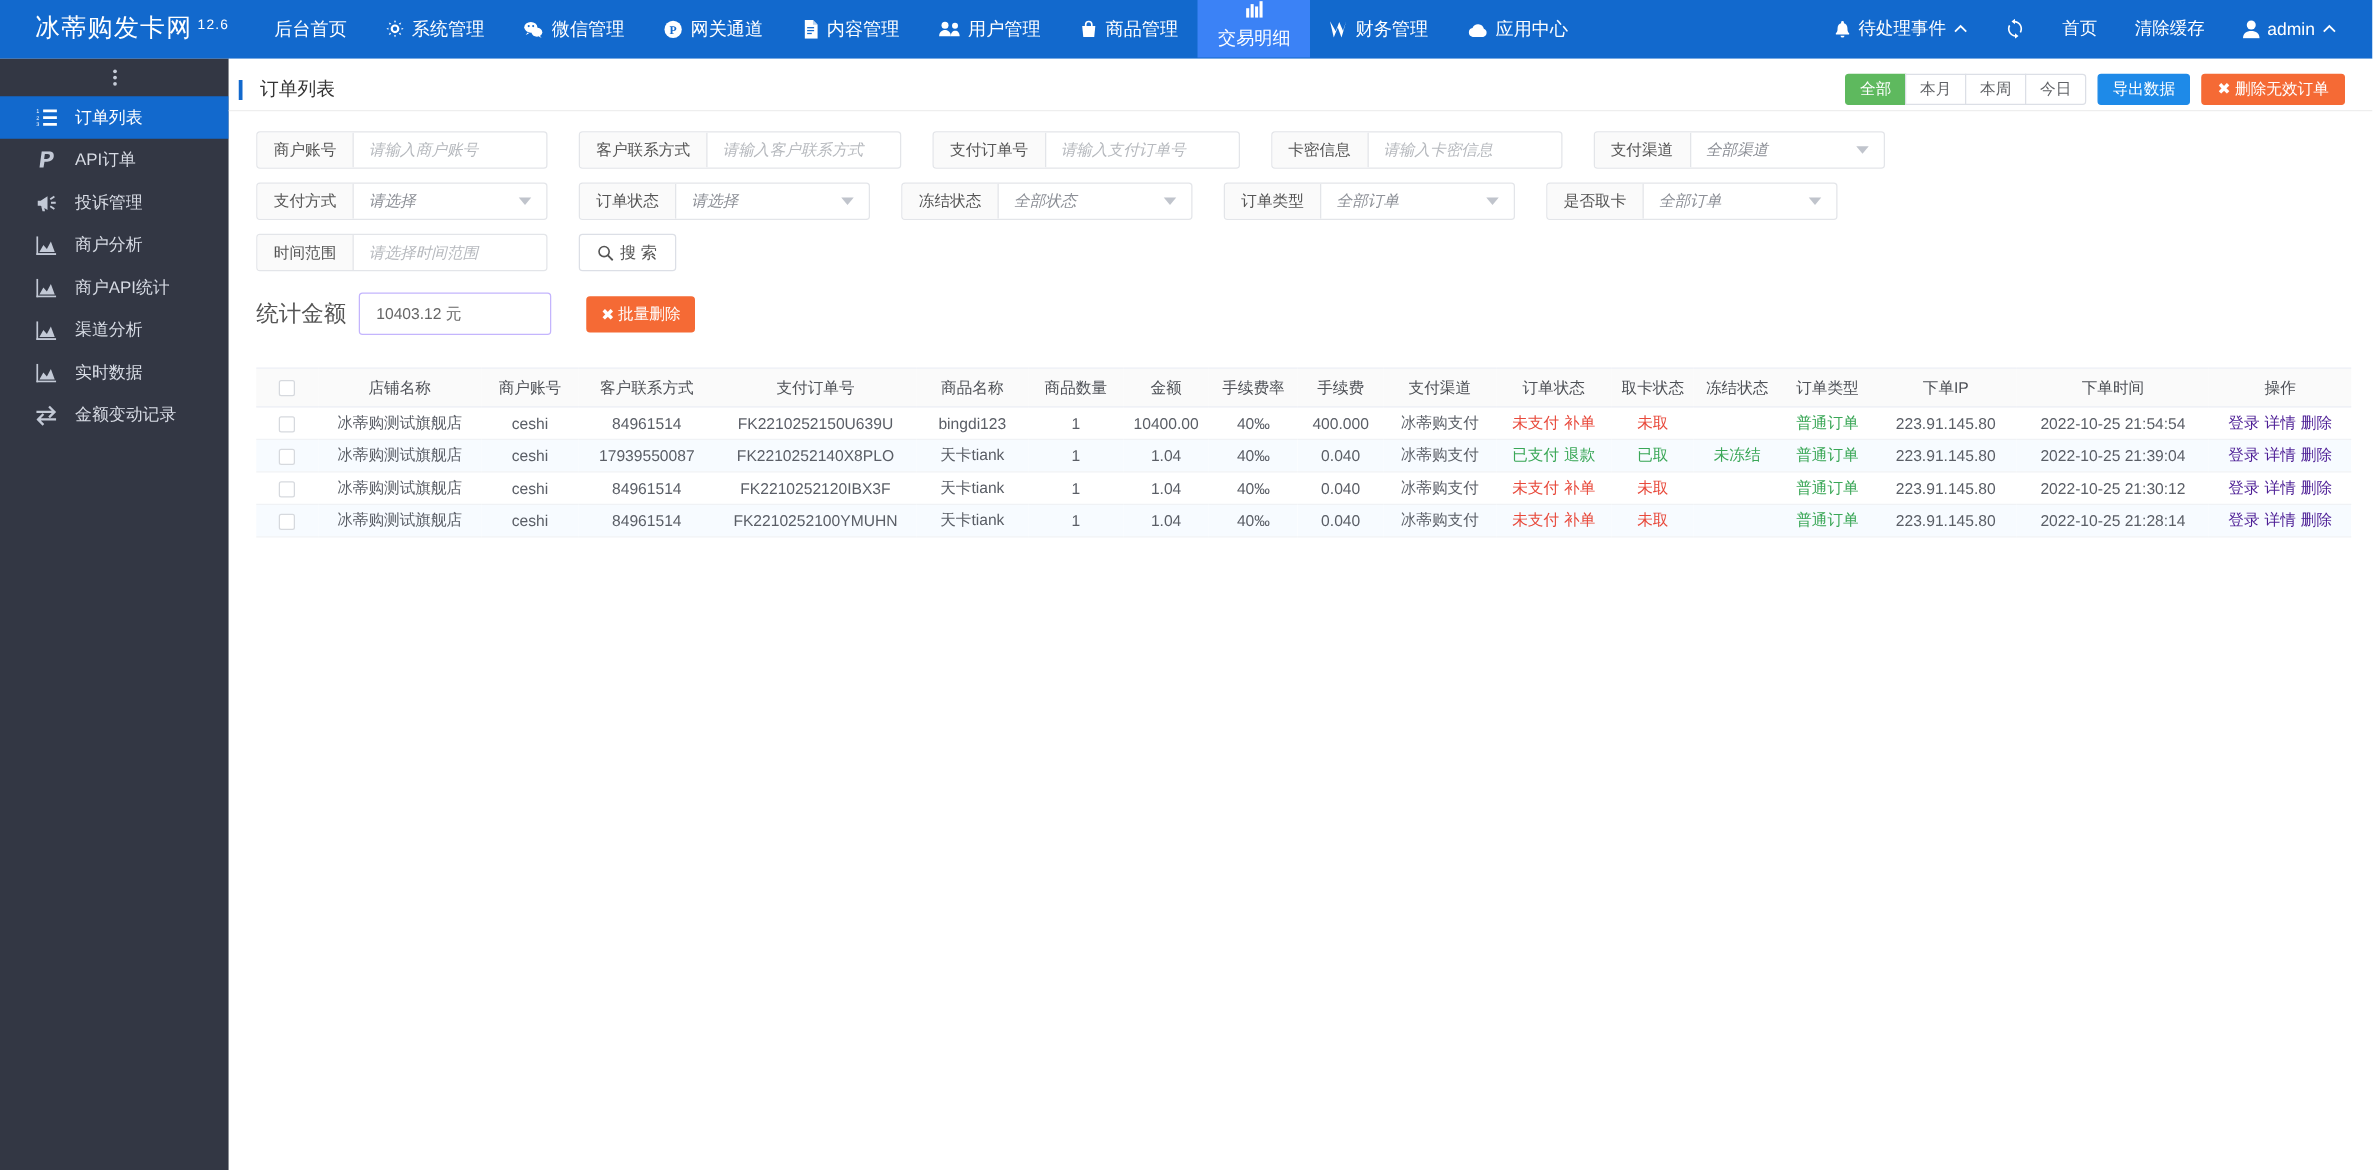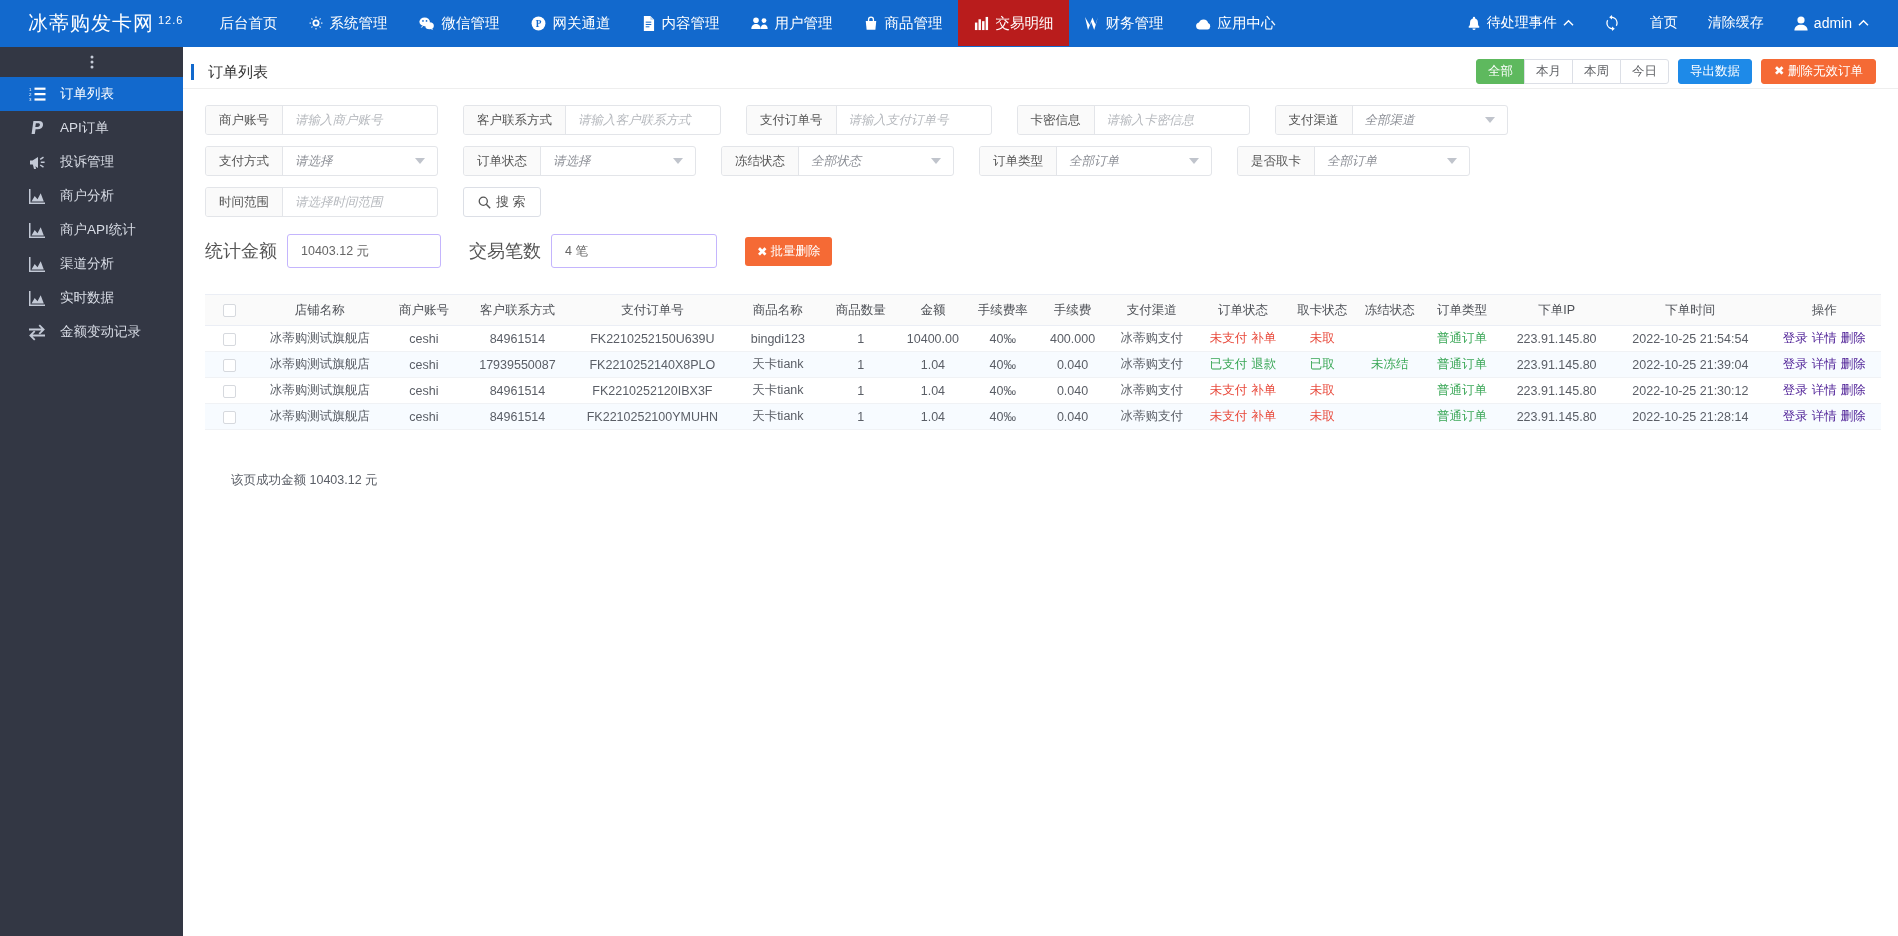--- a/index.html
+++ b/index.html
@@ -25,21 +25,21 @@
     height: 47px; line-height: 47px;
     font-size: 20px; letter-spacing: 1px;
   }
   .brand .ver { font-size: 11px; margin-left: 4px; position: relative; top: -6px; }
   .navlinks { display: flex; align-items: stretch; }
   .navitem {
     display: flex; align-items: center; gap: 6px;
     padding: 0 16px; height: 46px;
     font-size: 14.5px; color: #ffffff; cursor: pointer;
   }
-  .navitem.active { background: #b91c1c; }
+  .navitem.active { background: #3b82f6; flex-direction: column; }
   .navitem .ic { display: inline-flex; align-items: center; }
   .navspacer { flex: 1; }
   .navright { display: flex; align-items: stretch; padding-right: 14px; }
   .navright .navitem { padding: 0 15px; font-size: 14px; }
 
   svg.i { display: block; }
 
   
   #sidebar {
     position: absolute; left: 0; top: 47px; width: 183px; height: 889px;
@@ -507,24 +507,20 @@
           <line x1="10.2" y1="10.2" x2="15" y2="15" stroke="#555" stroke-width="1.8"></line>
         </svg>
         <span>搜 索</span>
       </div>
     </div>
 
     <div class="srow">
       <div class="sgroup amount">
         <div class="slab">统计金额</div>
         <div class="sbox">10403.12 元</div>
-      </div>
-      <div class="sgroup count">
-        <div class="slab">交易笔数</div>
-        <div class="sbox">4 笔</div>
       </div>
       <button class="btn-batch">
         <span>✖</span>
         <span>批量删除</span>
       </button>
     </div>
   </div>
 
   <div id="tbl-wrap">
     <table>
@@ -648,14 +644,13 @@
             <td class="green-t"></td>
             <td class="green-t">普通订单</td>
             <td>223.91.145.80</td>
             <td>2022-10-25 21:28:14</td>
             <td class="ops"><a>登录</a><a>详情</a><a>删除</a></td>
           </tr>
         </tbody>
     </table>
   </div>
 
-  <div id="footer-sum">该页成功金额 10403.12 元</div>
 </div>
 
 </body></html>

